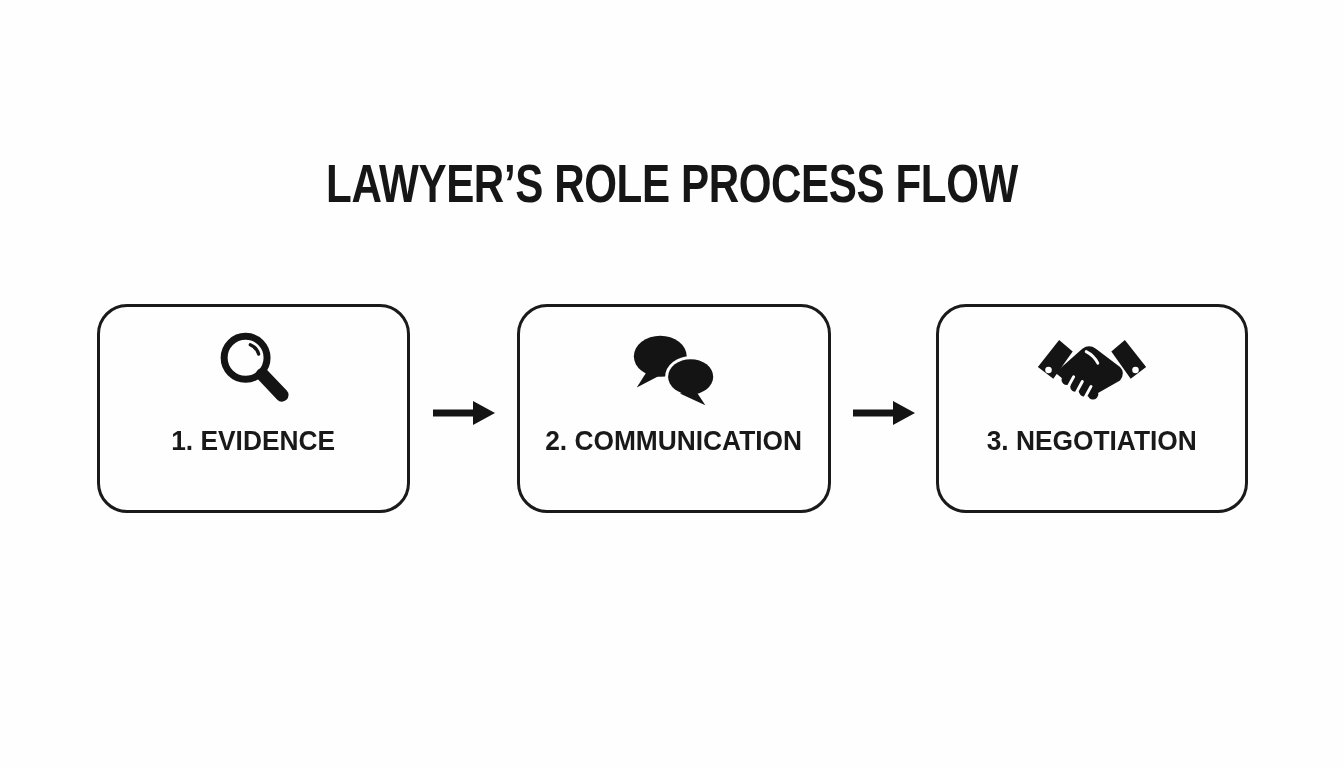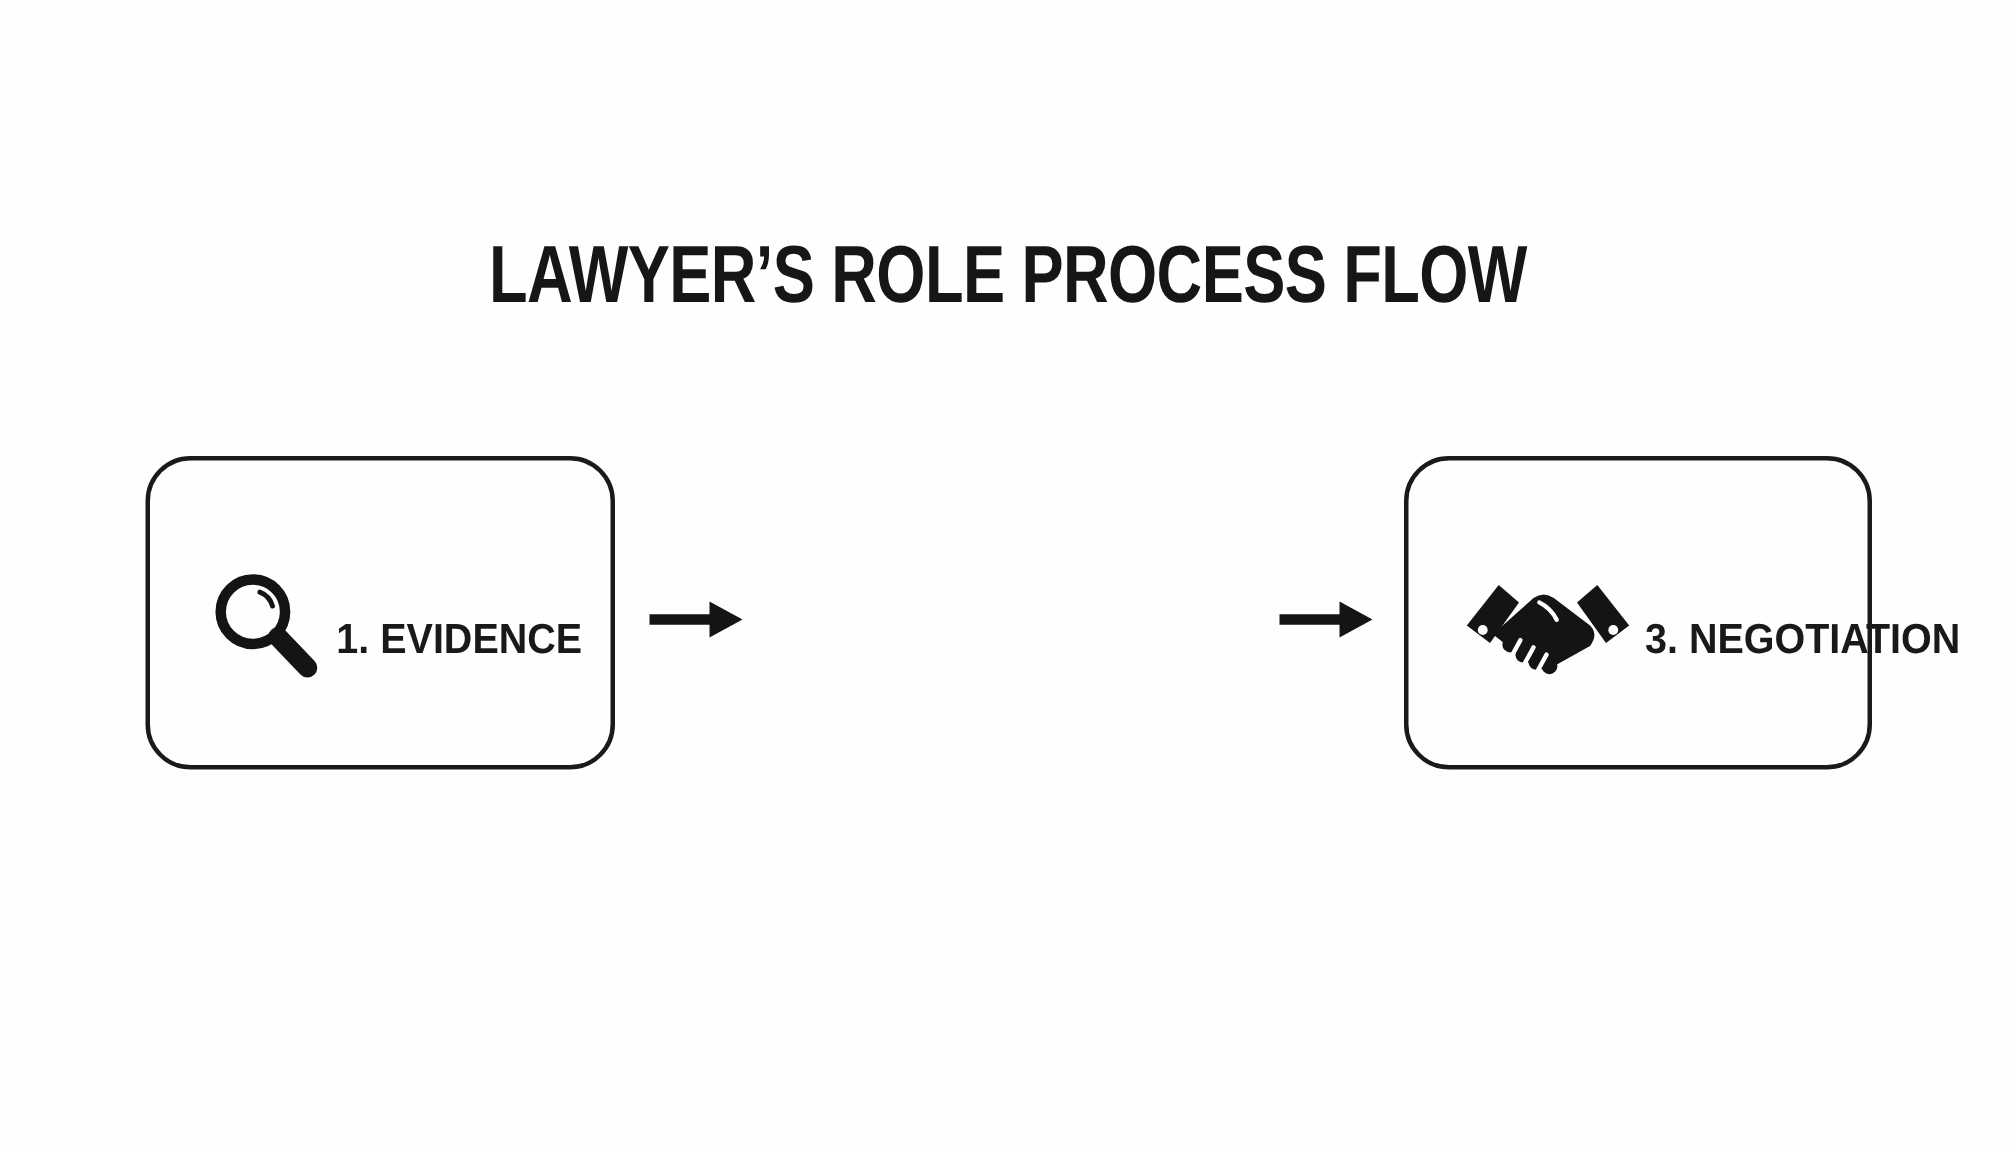--- a/index.html
+++ b/index.html
@@ -30,24 +30,23 @@
     white-space: nowrap;
   }
   .step-box {
     position: absolute;
     top: 304px;
     height: 209px;
     background: #fefefe;
     border: 3px solid #1a1a1a;
     border-radius: 30px;
     display: flex;
-    flex-direction: row;
+    flex-direction: column;
     align-items: center;
     padding-top: 20px;
-    padding-left: 35px;
   }
   .box-1 { left: 97px;  width: 313px; }
   .box-2 { left: 517px; width: 314px; }
   .box-3 { left: 936px; width: 312px; text-align: right; }
   .icon-wrap {
     height: 84px;
     display: flex;
     align-items: center;
     justify-content: center;
   }
@@ -88,20 +87,41 @@
     <div class="step-label">1. EVIDENCE</div>
   </div>
 
   <div class="flow-arrow arrow-1">
     <svg width="64" height="32" viewBox="0 0 64 32" aria-hidden="true">
       <line x1="2" y1="16" x2="45" y2="16" stroke="#141414" stroke-width="7"></line>
       <polygon points="42,4 64,16 42,28" fill="#141414"></polygon>
     </svg>
   </div>
 
+  <div class="step-box box-2">
+    <div class="icon-wrap">
+      <svg width="98" height="82" viewBox="0 0 100 82" aria-hidden="true">
+
+        <g fill="#141414">
+          <ellipse cx="36" cy="28" rx="27" ry="21"></ellipse>
+          <polygon points="22,44 12,60 35,48"></polygon>
+        </g>
+
+        <g fill="#fefefe" stroke="#fefefe" stroke-width="6" stroke-linejoin="round">
+          <ellipse cx="67" cy="49" rx="23" ry="18"></ellipse>
+          <polygon points="72,63 82,78 56,66"></polygon>
+        </g>
+        <g fill="#141414">
+          <ellipse cx="67" cy="49" rx="23" ry="18"></ellipse>
+          <polygon points="72,63 82,78 56,66"></polygon>
+        </g>
+      </svg>
+    </div>
+    <div class="step-label">2. COMMUNICATION</div>
+  </div>
 
   <div class="flow-arrow arrow-2">
     <svg width="64" height="32" viewBox="0 0 64 32" aria-hidden="true">
       <line x1="2" y1="16" x2="45" y2="16" stroke="#141414" stroke-width="7"></line>
       <polygon points="42,4 64,16 42,28" fill="#141414"></polygon>
     </svg>
   </div>
 
   <div class="step-box box-3">
     <div class="icon-wrap">

